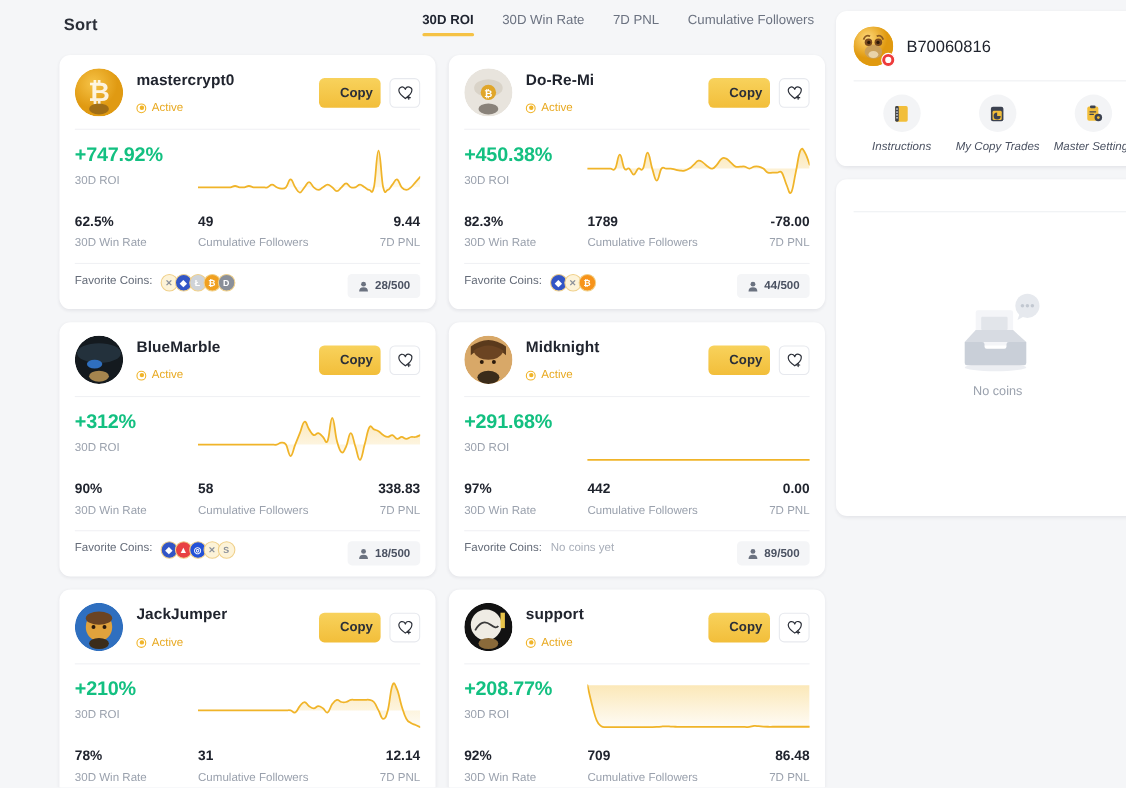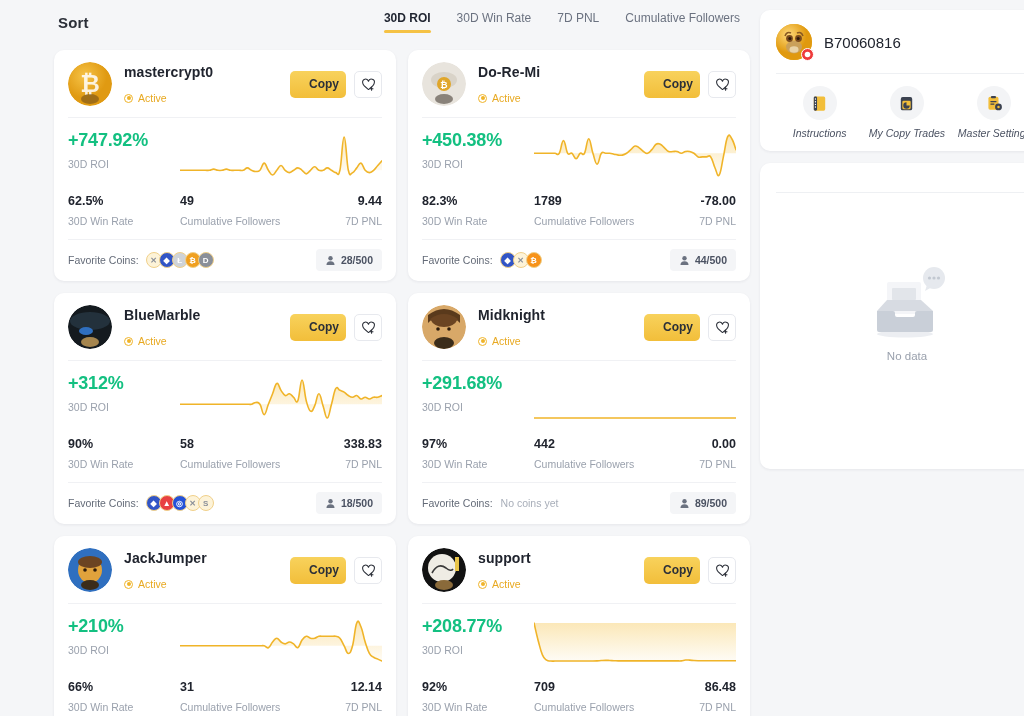--- a/index.html
+++ b/index.html
@@ -91,21 +91,21 @@
 
   
   .stats { display: flex; padding: 4px 0 12px 0; }
   .stat { flex: 1; }
   .stat:nth-child(1) { flex: 0 0 112px; }
   .stat:nth-child(3) { text-align: right; }
   .stat-value { font-size: 12.5px; font-weight: 700; color: #20242e; }
   .stat-label { font-size: 10.5px; color: #9aa1ad; margin-top: 7px; }
 
   
-  .card-foot { display: flex; align-items: center; padding: 9px 0 10px 0; min-height: 38px; }
+  .card-foot { display: flex; align-items: flex-start; padding: 9px 0 10px 0; min-height: 38px; }
   .fav-label { font-size: 10.5px; color: #646b78; }
   .no-coins { font-size: 10.5px; color: #a8aeb9; margin-left: 8px; }
   .coin-list { display: flex; align-items: center; margin-left: 7px; }
   .coin {
     width: 16px; height: 16px; border-radius: 50%;
     margin-left: -3px; border: 1px solid #ffffff;
     display: flex; align-items: center; justify-content: center;
     font-size: 8px; font-weight: 700; color: #fff; overflow: hidden;
   }
   .coin:first-child { margin-left: 0; }
@@ -565,21 +565,21 @@
           </linearGradient>
                   </defs>
           <path d="M0.00,29.54 C1.01,29.54 2.57,29.54 4.58,29.54 C6.60,29.54 7.15,29.54 9.17,29.54 C11.18,29.54 11.73,29.54 13.75,29.54 C15.77,29.54 16.32,29.54 18.33,29.54 C20.35,29.54 20.90,29.54 22.92,29.54 C24.93,29.54 25.48,29.54 27.50,29.54 C29.52,29.54 30.07,29.54 32.08,29.54 C34.10,29.54 34.65,29.54 36.67,29.54 C38.68,29.54 39.23,29.54 41.25,29.54 C43.27,29.54 43.82,29.54 45.83,29.54 C47.85,29.54 48.40,29.54 50.42,29.54 C52.43,29.54 52.98,29.54 55.00,29.54 C57.02,29.54 57.57,29.54 59.58,29.54 C61.60,29.54 62.15,29.54 64.17,29.54 C66.18,29.54 66.73,29.54 68.75,29.54 C70.77,29.54 71.32,29.54 73.33,29.54 C75.35,29.54 75.90,29.54 77.92,29.54 C79.93,29.54 80.48,29.54 82.50,29.54 C84.52,29.54 85.07,29.54 87.08,29.54 C89.10,29.54 89.65,29.15 91.67,29.54 C93.68,29.92 94.23,32.08 96.25,31.30 C98.27,30.53 98.82,27.94 100.83,26.00 C102.85,24.06 103.40,22.46 105.42,22.46 C107.43,22.46 107.98,24.83 110.00,26.00 C112.02,27.17 112.57,27.77 114.58,27.77 C116.60,27.77 117.15,26.00 119.17,26.00 C121.18,26.00 121.73,26.60 123.75,27.77 C125.77,28.93 126.32,32.08 128.33,31.30 C130.35,30.53 130.90,26.57 132.92,24.23 C134.93,21.90 135.48,21.08 137.50,20.70 C139.52,20.31 140.07,22.08 142.08,22.46 C144.10,22.85 144.65,22.85 146.67,22.46 C148.68,22.08 149.23,21.08 151.25,20.70 C153.27,20.31 153.82,20.70 155.83,20.70 C157.85,20.70 158.40,20.70 160.42,20.70 C162.43,20.70 162.98,20.70 165.00,20.70 C167.02,20.70 167.57,20.31 169.58,20.70 C171.60,21.08 172.15,20.52 174.17,22.46 C176.18,24.41 176.73,26.42 178.75,29.54 C180.77,32.65 181.32,36.61 183.33,36.61 C185.35,36.61 185.90,35.76 187.92,29.54 C189.93,23.31 190.48,12.21 192.50,8.32 C194.52,4.43 195.07,7.97 197.08,11.86 C199.10,15.75 199.65,20.55 201.67,26.00 C203.68,31.45 204.23,33.50 206.25,36.61 C208.27,39.72 208.82,38.98 210.83,40.14 C212.85,41.31 213.40,41.13 215.42,41.91 C217.43,42.69 218.99,43.29 220.00,43.68 L220,29.54 L0,29.54 Z" fill="url(#gfill4)"></path>
           <path d="M0.00,29.54 C1.01,29.54 2.57,29.54 4.58,29.54 C6.60,29.54 7.15,29.54 9.17,29.54 C11.18,29.54 11.73,29.54 13.75,29.54 C15.77,29.54 16.32,29.54 18.33,29.54 C20.35,29.54 20.90,29.54 22.92,29.54 C24.93,29.54 25.48,29.54 27.50,29.54 C29.52,29.54 30.07,29.54 32.08,29.54 C34.10,29.54 34.65,29.54 36.67,29.54 C38.68,29.54 39.23,29.54 41.25,29.54 C43.27,29.54 43.82,29.54 45.83,29.54 C47.85,29.54 48.40,29.54 50.42,29.54 C52.43,29.54 52.98,29.54 55.00,29.54 C57.02,29.54 57.57,29.54 59.58,29.54 C61.60,29.54 62.15,29.54 64.17,29.54 C66.18,29.54 66.73,29.54 68.75,29.54 C70.77,29.54 71.32,29.54 73.33,29.54 C75.35,29.54 75.90,29.54 77.92,29.54 C79.93,29.54 80.48,29.54 82.50,29.54 C84.52,29.54 85.07,29.54 87.08,29.54 C89.10,29.54 89.65,29.15 91.67,29.54 C93.68,29.92 94.23,32.08 96.25,31.30 C98.27,30.53 98.82,27.94 100.83,26.00 C102.85,24.06 103.40,22.46 105.42,22.46 C107.43,22.46 107.98,24.83 110.00,26.00 C112.02,27.17 112.57,27.77 114.58,27.77 C116.60,27.77 117.15,26.00 119.17,26.00 C121.18,26.00 121.73,26.60 123.75,27.77 C125.77,28.93 126.32,32.08 128.33,31.30 C130.35,30.53 130.90,26.57 132.92,24.23 C134.93,21.90 135.48,21.08 137.50,20.70 C139.52,20.31 140.07,22.08 142.08,22.46 C144.10,22.85 144.65,22.85 146.67,22.46 C148.68,22.08 149.23,21.08 151.25,20.70 C153.27,20.31 153.82,20.70 155.83,20.70 C157.85,20.70 158.40,20.70 160.42,20.70 C162.43,20.70 162.98,20.70 165.00,20.70 C167.02,20.70 167.57,20.31 169.58,20.70 C171.60,21.08 172.15,20.52 174.17,22.46 C176.18,24.41 176.73,26.42 178.75,29.54 C180.77,32.65 181.32,36.61 183.33,36.61 C185.35,36.61 185.90,35.76 187.92,29.54 C189.93,23.31 190.48,12.21 192.50,8.32 C194.52,4.43 195.07,7.97 197.08,11.86 C199.10,15.75 199.65,20.55 201.67,26.00 C203.68,31.45 204.23,33.50 206.25,36.61 C208.27,39.72 208.82,38.98 210.83,40.14 C212.85,41.31 213.40,41.13 215.42,41.91 C217.43,42.69 218.99,43.29 220.00,43.68" fill="none" stroke="#f0b429" stroke-width="1.6" stroke-linecap="round" stroke-linejoin="round" vector-effect="non-scaling-stroke"></path>
         </svg>
       </div>
     </div>
 
     <div class="stats">
       <div class="stat">
-        <div class="stat-value">66%</div>
+        <div class="stat-value">78%</div>
         <div class="stat-label">30D Win Rate</div>
       </div>
       <div class="stat">
         <div class="stat-value">31</div>
         <div class="stat-label">Cumulative Followers</div>
       </div>
       <div class="stat">
         <div class="stat-value">12.14</div>
         <div class="stat-label">7D PNL</div>
       </div>
@@ -747,18 +747,18 @@
           <rect x="29" y="39" width="24" height="2.4" rx="1.2" fill="#e2e5ea"></rect>
           <rect x="29" y="44" width="19" height="2.4" rx="1.2" fill="#e2e5ea"></rect>
           <path d="M14 47 L24 36 L58 36 L70 47 Z" fill="#d7dbe2"></path>
           <path d="M14 47 L14 66 Q14 68 16 68 L68 68 Q70 68 70 66 L70 47 L54 47 Q52 47 52 49 L52 51 Q52 53 50 53 L34 53 Q32 53 32 51 L32 49 Q32 47 30 47 Z" fill="#c9cfd8"></path>
           <circle cx="71" cy="14" r="11" fill="#e6e9ee"></circle>
           <path d="M64 21 L62 27 L69 23 Z" fill="#e6e9ee"></path>
           <circle cx="66.5" cy="14" r="1.6" fill="#c2c8d1"></circle>
           <circle cx="71" cy="14" r="1.6" fill="#c2c8d1"></circle>
           <circle cx="75.5" cy="14" r="1.6" fill="#c2c8d1"></circle>
         </svg>
-        <div class="empty-text">No data</div>
+        <div class="empty-text">No coins</div>
       </div>
     </div>
 
   </div>
 </div>
 
 </body></html>

